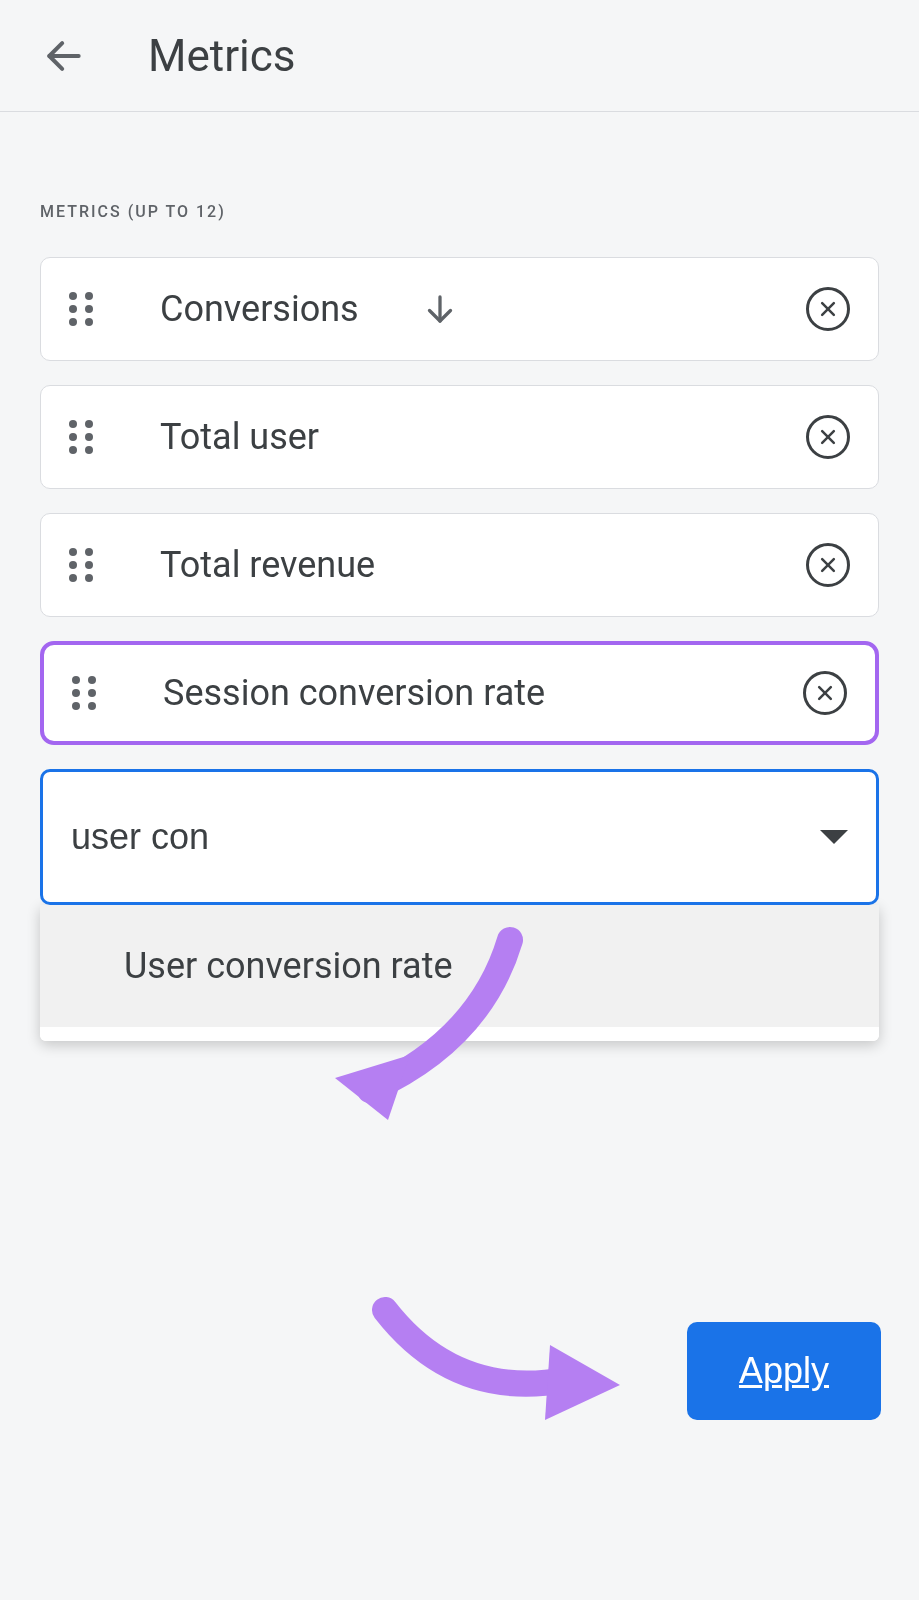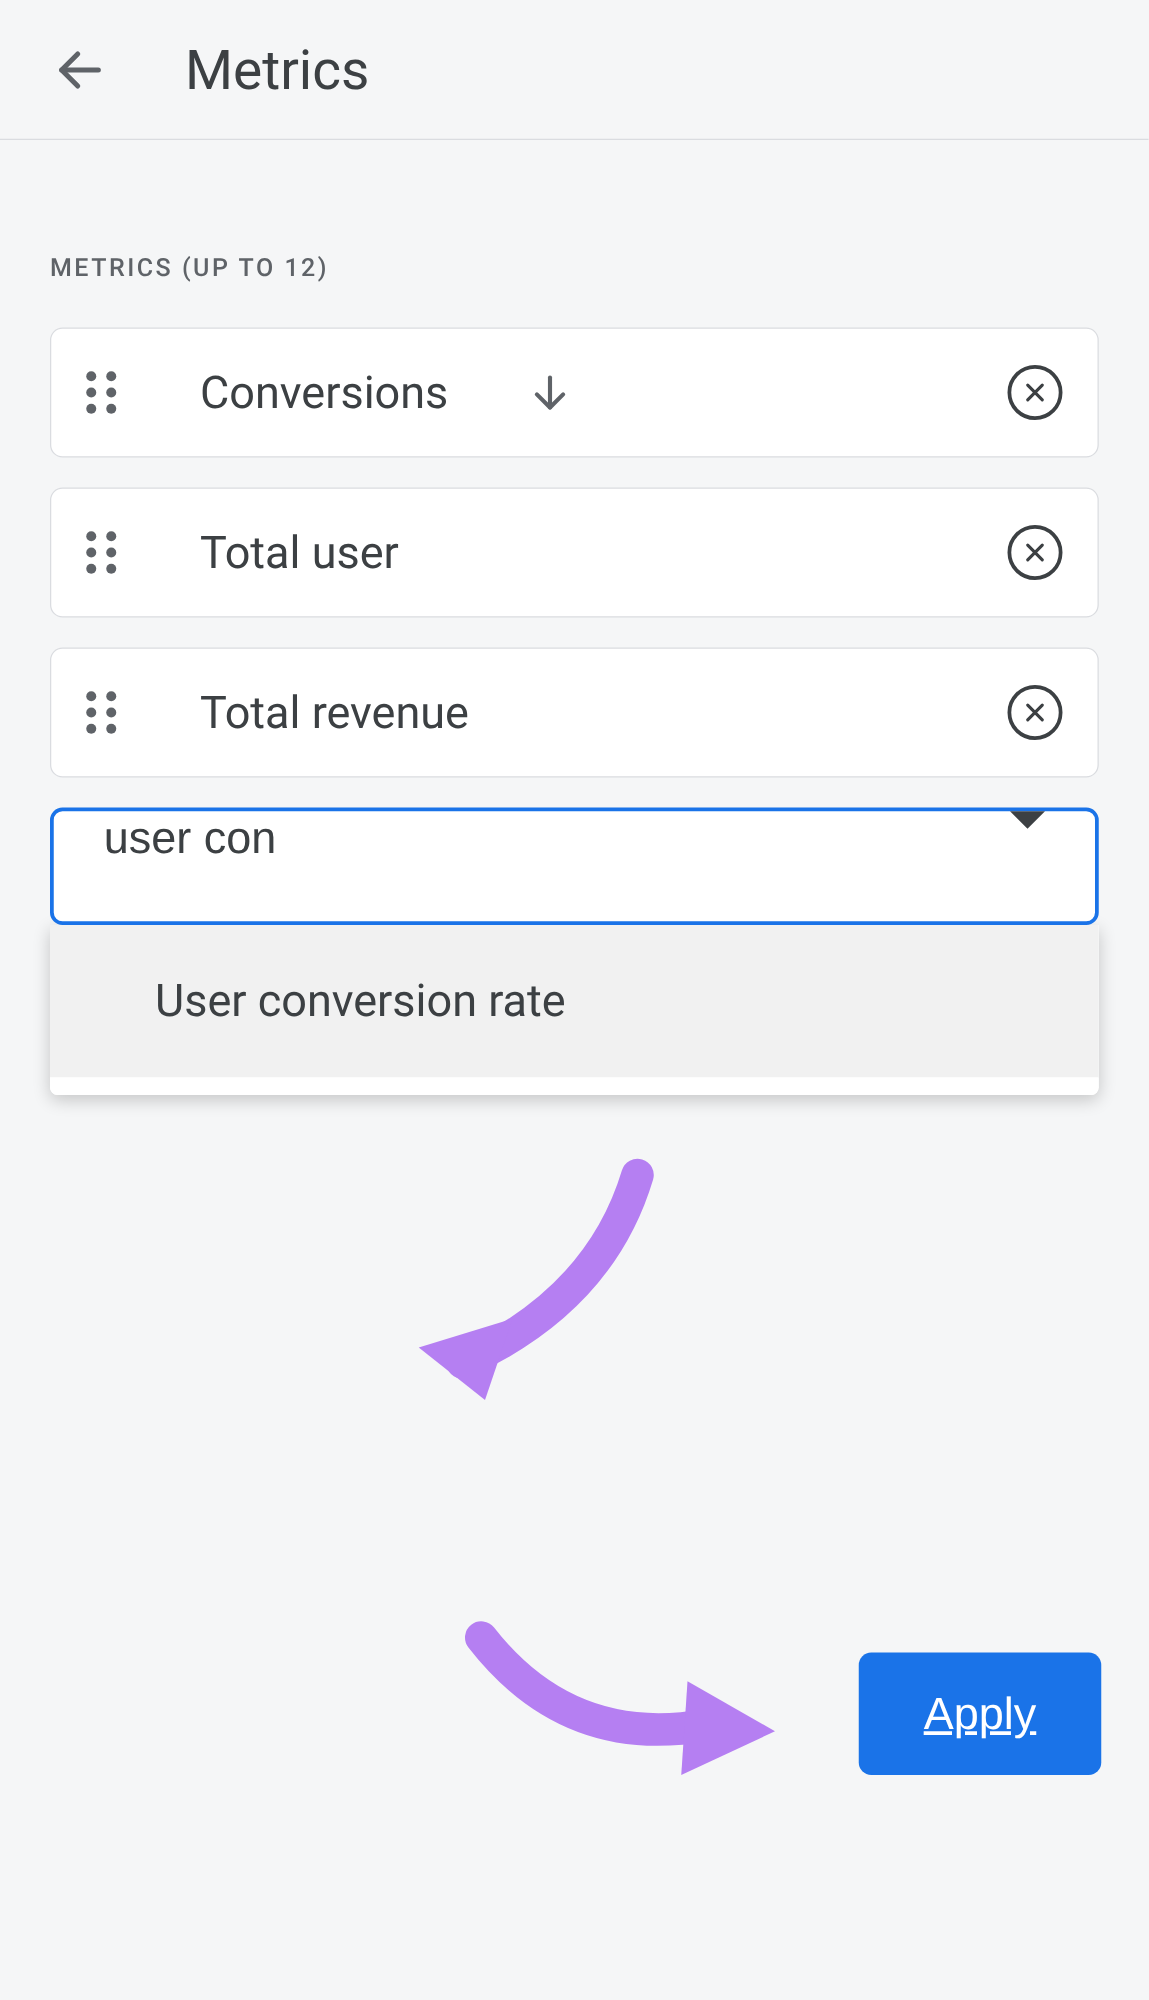--- a/index.html
+++ b/index.html
@@ -25,21 +25,21 @@
   .page-title {
     font-size: 44px;
     font-weight: 400;
     color: #3c4043;
     margin-left: 60px;
   }
   .content {
     padding: 90px 40px 0 40px;
   }
   .section-label {
-    font-size: 20px;
+    font-size: 16px;
     font-weight: 500;
     letter-spacing: 2px;
     color: #5f6368;
     margin-bottom: 36px;
   }
   .metric-row {
     background: #fff;
     border: 1px solid #dadce0;
     border-radius: 10px;
     height: 104px;
@@ -77,24 +77,24 @@
     border: 3.5px solid #3c4043;
     border-radius: 50%;
     display: flex; align-items: center; justify-content: center;
     cursor: pointer;
   }
   .remove-btn svg { width: 20px; height: 20px; }
   .search-row {
     background: #fff;
     border: 3px solid #1a73e8;
     border-radius: 10px;
-    height: 94px;
+    height: 136px;
     display: flex;
-    align-items: flex-start;
-    padding: 0 40px;
+    align-items: center;
+    padding: 0 28px;
     margin-bottom: 0;
     position: relative;
     z-index: 5;
   }
   .search-input {
     border: none;
     outline: none;
     font-size: 36px;
     color: #3c4043;
     flex: 1;
@@ -231,20 +231,38 @@
     <div class="metric-label">Total revenue</div>
     <div class="spacer"></div>
     <div class="remove-btn">
       <svg viewBox="0 0 24 24" fill="none" stroke="#3c4043" stroke-width="3" stroke-linecap="round">
           <line x1="5" y1="5" x2="19" y2="19"></line>
           <line x1="19" y1="5" x2="5" y2="19"></line>
         </svg>
     </div>
   </div>
 
+  <div class="metric-row highlighted">
+    <div class="drag-handle">
+      <span></span>
+        <span></span>
+        <span></span>
+        <span></span>
+        <span></span>
+        <span></span>
+    </div>
+    <div class="metric-label">Session conversion rate</div>
+    <div class="spacer"></div>
+    <div class="remove-btn">
+      <svg viewBox="0 0 24 24" fill="none" stroke="#3c4043" stroke-width="3" stroke-linecap="round">
+          <line x1="5" y1="5" x2="19" y2="19"></line>
+          <line x1="19" y1="5" x2="5" y2="19"></line>
+        </svg>
+    </div>
+  </div>
 
   <div class="search-row">
     <input class="search-input" type="text" value="user con" style="">
     <div class="caret-down"></div>
   </div>
 
   <div class="dropdown">
     <div class="dropdown-item">User conversion rate</div>
     <div class="dropdown-tail"></div>
   </div>

